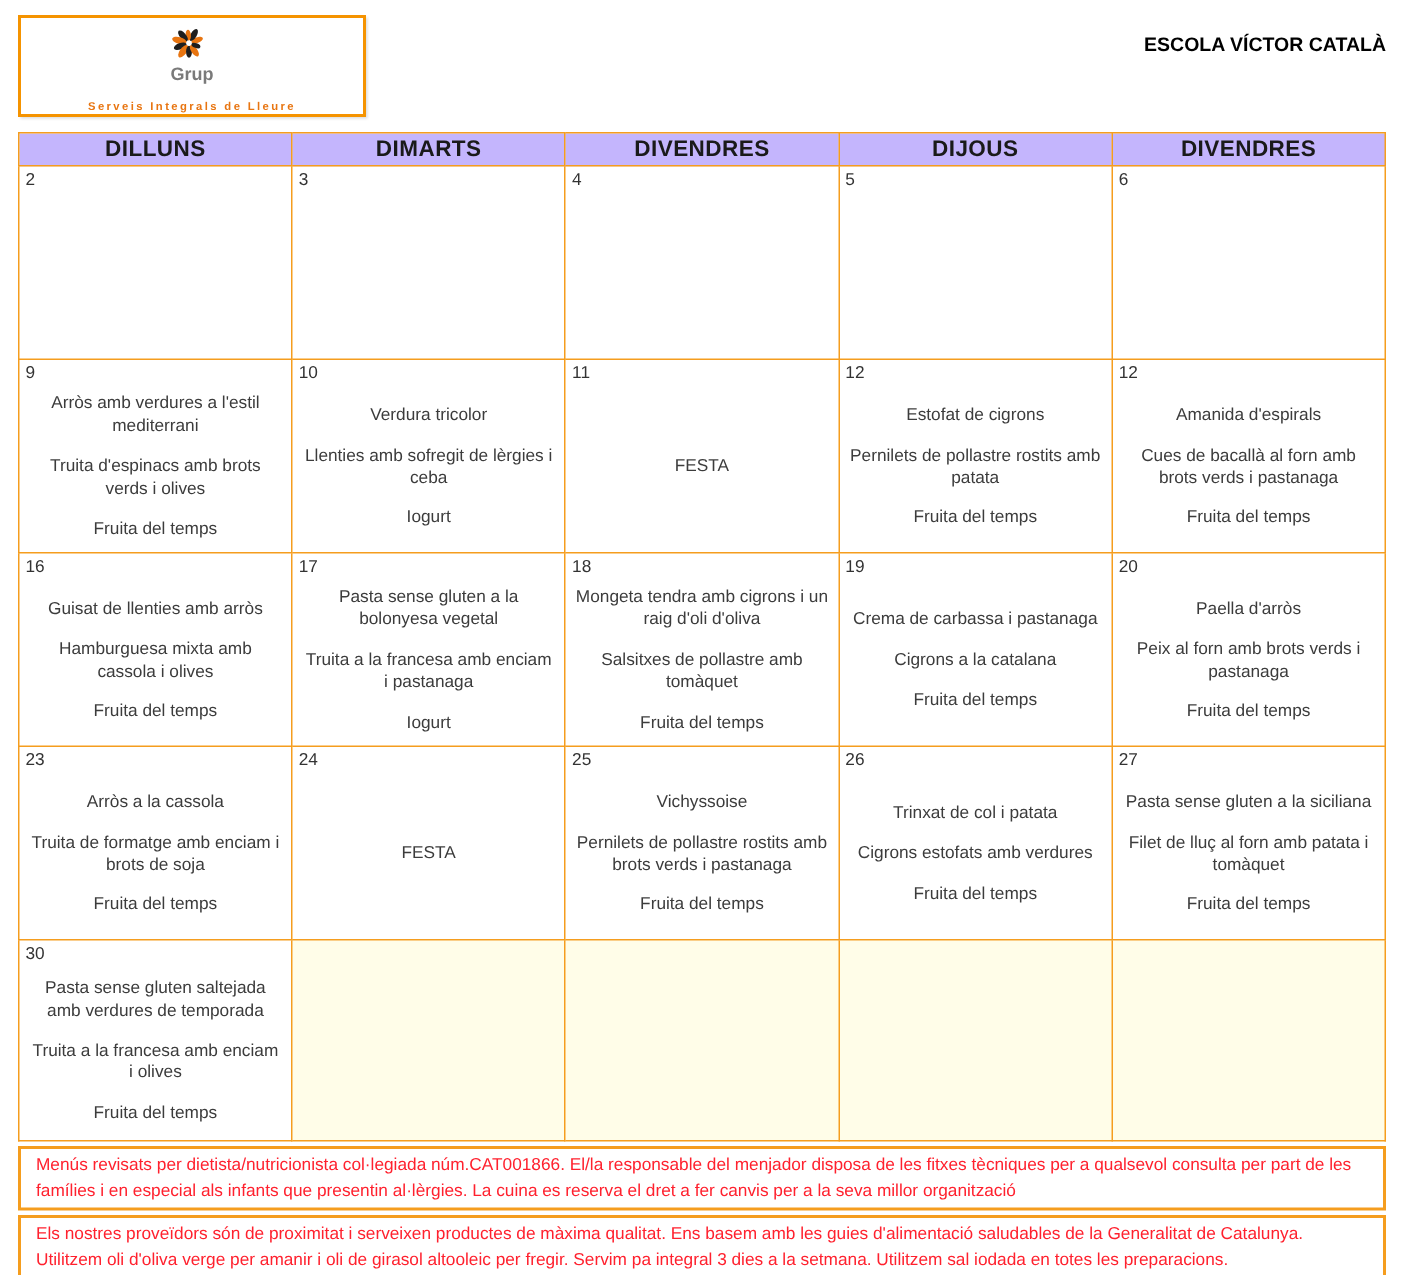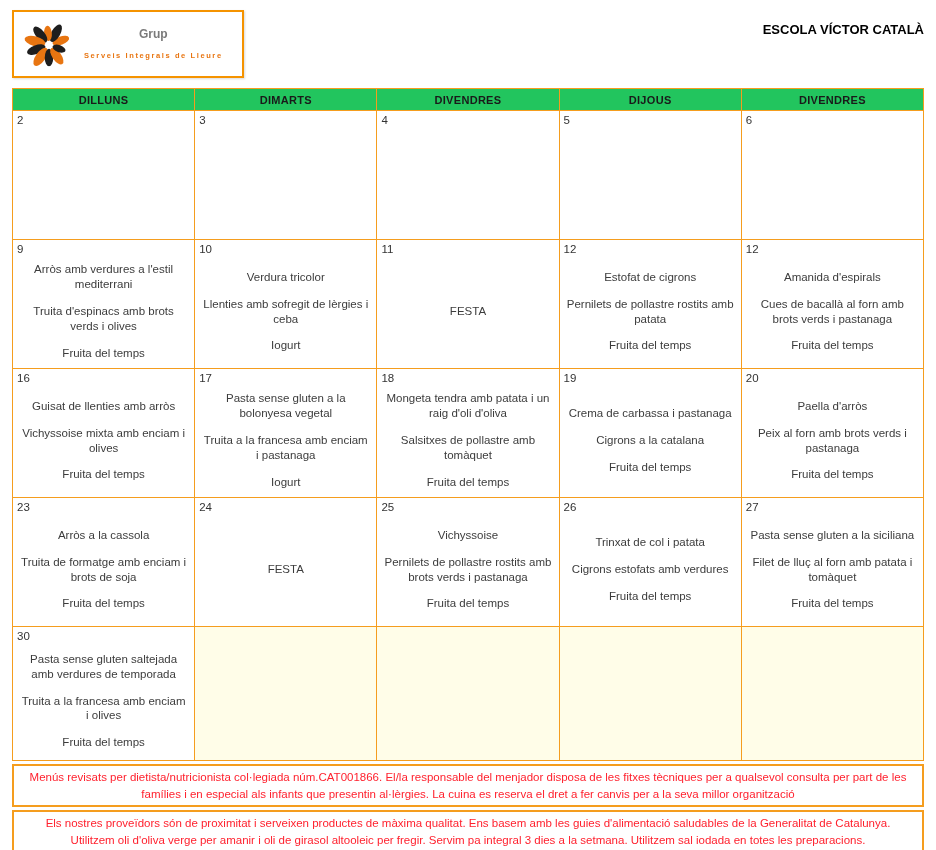--- a/index.html
+++ b/index.html
@@ -2,44 +2,44 @@
 <html lang="ca"><head>
 <meta charset="utf-8">
 <style>
   * { margin:0; padding:0; box-sizing:border-box; }
   html,body { background:#ffffff; }
   body { font-family:"Liberation Sans", sans-serif; }
   .page { width:936px; height:850px; padding:10px 12px 0 12px; background:#fff; position:relative; }
 
   
   .header { display:flex; justify-content:space-between; align-items:flex-start; height:78px; }
-  .logo-box { width:232px; height:68px; border:2px solid #F59300; background:#fff; display:flex; align-items:center; padding:2px 8px 2px 4px; box-shadow:1px 1px 2px rgba(0,0,0,.15); }
+  .logo-box { width:232px; height:68px; border:2px solid #F59300; background:#fff; display:flex; align-items:center; padding:2px 8px 2px 4px; box-shadow:1px 1px 2px rgba(0,0,0,.15);flex-direction:column; }
   .logo-text { margin-left:4px; line-height:1; }
   .logo-grup { font-size:12px; color:#7a7a7a; font-weight:bold; text-align:center; margin-bottom:0; }
   .logo-main { font-size:25px; letter-spacing:-0.5px; }
   .logo-barna { font-weight:bold; color:#3b3b3b; }
   .logo-lleure { font-weight:bold; font-style:italic; color:#E87511; }
   .logo-tagline { font-size:7.5px; color:#E87511; letter-spacing:1.6px; margin-top:12px; font-weight:bold; }
   .titles { text-align:right; padding-top:12px; }
   .title1 { font-size:13px; font-weight:bold; color:#000; }
   .title2 { font-size:16.5px; font-weight:bold; color:#000; margin-top:5px; }
 
   
   table.cal { width:912px; border-collapse:collapse; table-layout:fixed; margin-top:0; }
-  table.cal th { background:#22c55e; border:1px solid #F59D1E; height:22px; font-size:11px; font-weight:bold; color:#1a1a1a; letter-spacing:.3px;margin-left:24px; }
+  table.cal th { background:#c4b5fd; border:1px solid #F59D1E; height:22px; font-size:15px; font-weight:bold; color:#1a1a1a; letter-spacing:.3px;margin-left:24px; }
   table.cal td { border:1.5px solid #F59D1E; vertical-align:top; padding:3px 4px 2px 4px; background:#fff; }
   table.cal td.highlight { background:#FFFDE8; }
   .cell-inner { display:flex; flex-direction:column; height:123px; }
   tbody tr.last .cell-inner { height:128px; }
   .day-num { font-size:11.5px; color:#333; height:14px; text-align:left; }
   .menu { flex:1; display:flex; flex-direction:column; justify-content:center; gap:12px; text-align:center; }
   .menu-item { font-size:11.5px; color:#3C3C3C; line-height:1.3; padding:0 2px; }
 
   
-  .note { width:912px; border:2px solid #F59D1E; margin-top:3px; padding:3px 10px; text-align:center; font-size:11.5px; color:#FF212E; line-height:1.45; }
+  .note { width:912px; border:2px solid #F59D1E; margin-top:3px; padding:3px 10px; text-align:left; font-size:11.5px; color:#FF212E; line-height:1.45; }
 </style>
 </head>
 <body>
 
 <div class="page">
 
   <div class="header">
     <div class="logo-box">
       <svg width="62" height="62" viewBox="0 0 64 64">
         <g>
@@ -157,40 +157,40 @@
               </div>
             </div>
           </td>
         </tr>
         <tr>
           <td>
             <div class="cell-inner">
               <div class="day-num">16</div>
               <div class="menu">
                 <div class="menu-item">Guisat de llenties amb arròs</div>
-                <div class="menu-item">Vichyssoise mixta amb enciam i olives</div>
+                <div class="menu-item">Hamburguesa mixta amb cassola i olives</div>
                 <div class="menu-item">Fruita del temps</div>
               </div>
             </div>
           </td>
           <td>
             <div class="cell-inner">
               <div class="day-num">17</div>
               <div class="menu">
                 <div class="menu-item">Pasta sense gluten a la bolonyesa vegetal</div>
                 <div class="menu-item">Truita a la francesa amb enciam i pastanaga</div>
                 <div class="menu-item">Iogurt</div>
               </div>
             </div>
           </td>
           <td>
             <div class="cell-inner">
               <div class="day-num">18</div>
               <div class="menu">
-                <div class="menu-item">Mongeta tendra amb patata i un raig d'oli d'oliva</div>
+                <div class="menu-item">Mongeta tendra amb cigrons i un raig d'oli d'oliva</div>
                 <div class="menu-item">Salsitxes de pollastre amb tomàquet</div>
                 <div class="menu-item">Fruita del temps</div>
               </div>
             </div>
           </td>
           <td>
             <div class="cell-inner">
               <div class="day-num">19</div>
               <div class="menu">
                 <div class="menu-item">Crema de carbassa i pastanaga</div>

